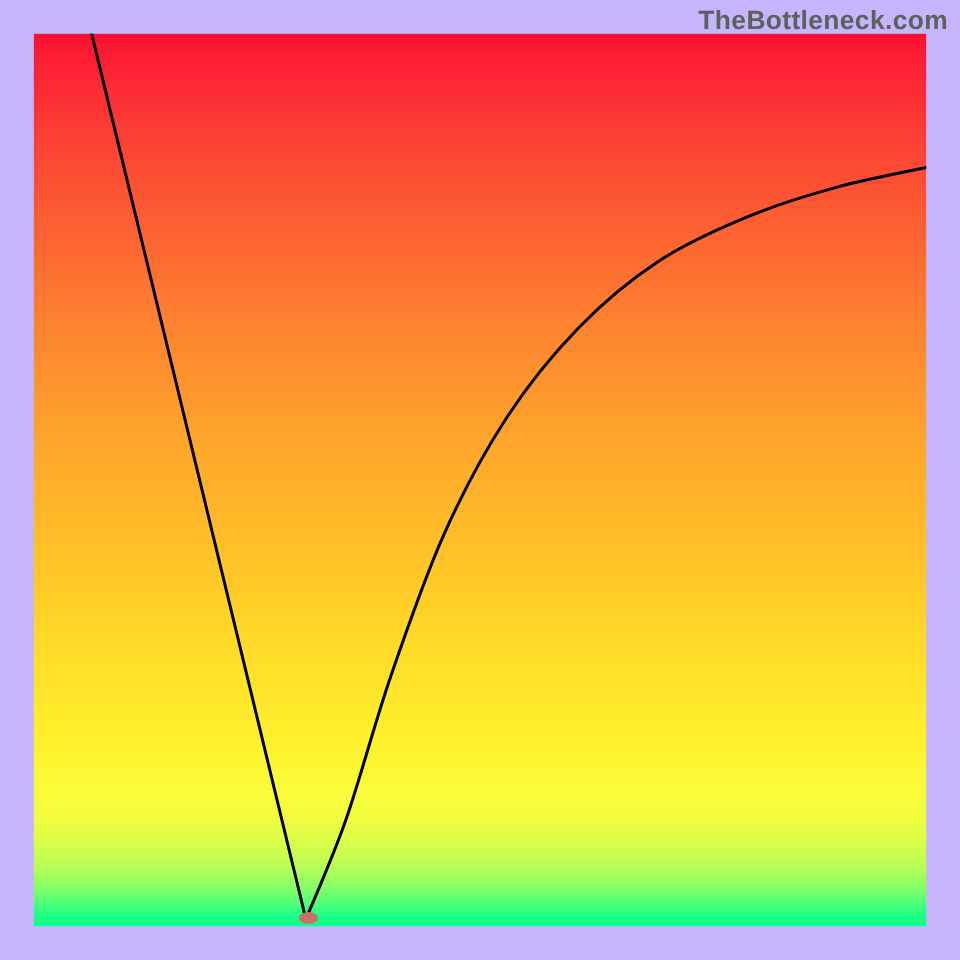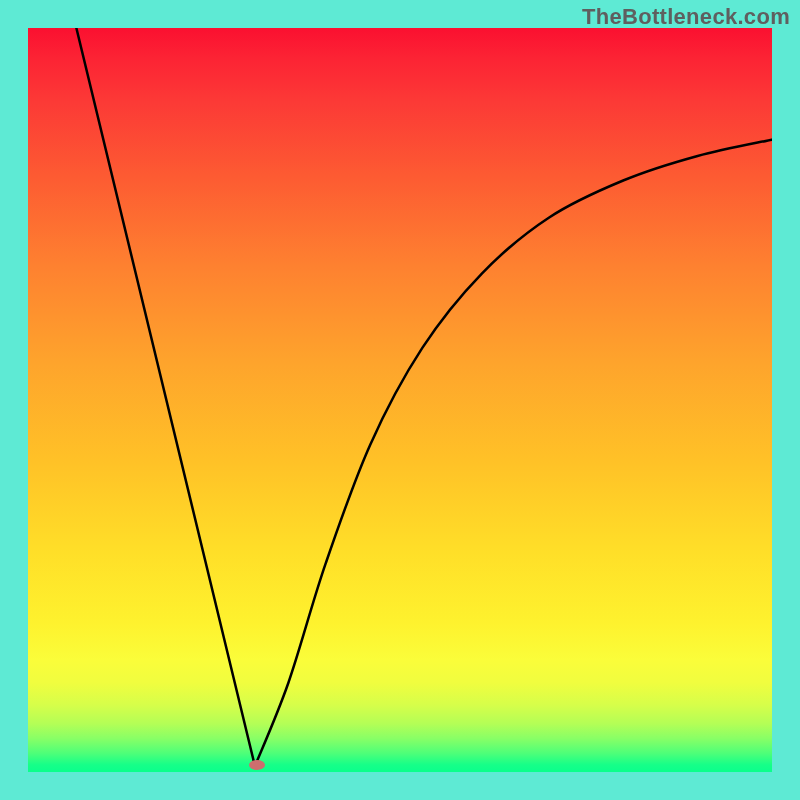--- a/index.html
+++ b/index.html
@@ -7,21 +7,21 @@
     padding: 0;
     width: 800px;
     height: 800px;
     overflow: hidden;
     font-family: Arial, Helvetica, sans-serif;
   }
   .frame {
     position: relative;
     width: 800px;
     height: 800px;
-    background: #5eead4;
+    background: #c4b5fd;
   }
   .watermark {
     position: absolute;
     top: 4px;
     right: 10px;
     color: #5f5f5f;
     font-size: 22px;
     font-weight: 600;
     letter-spacing: 0.3px;
     z-index: 4;

